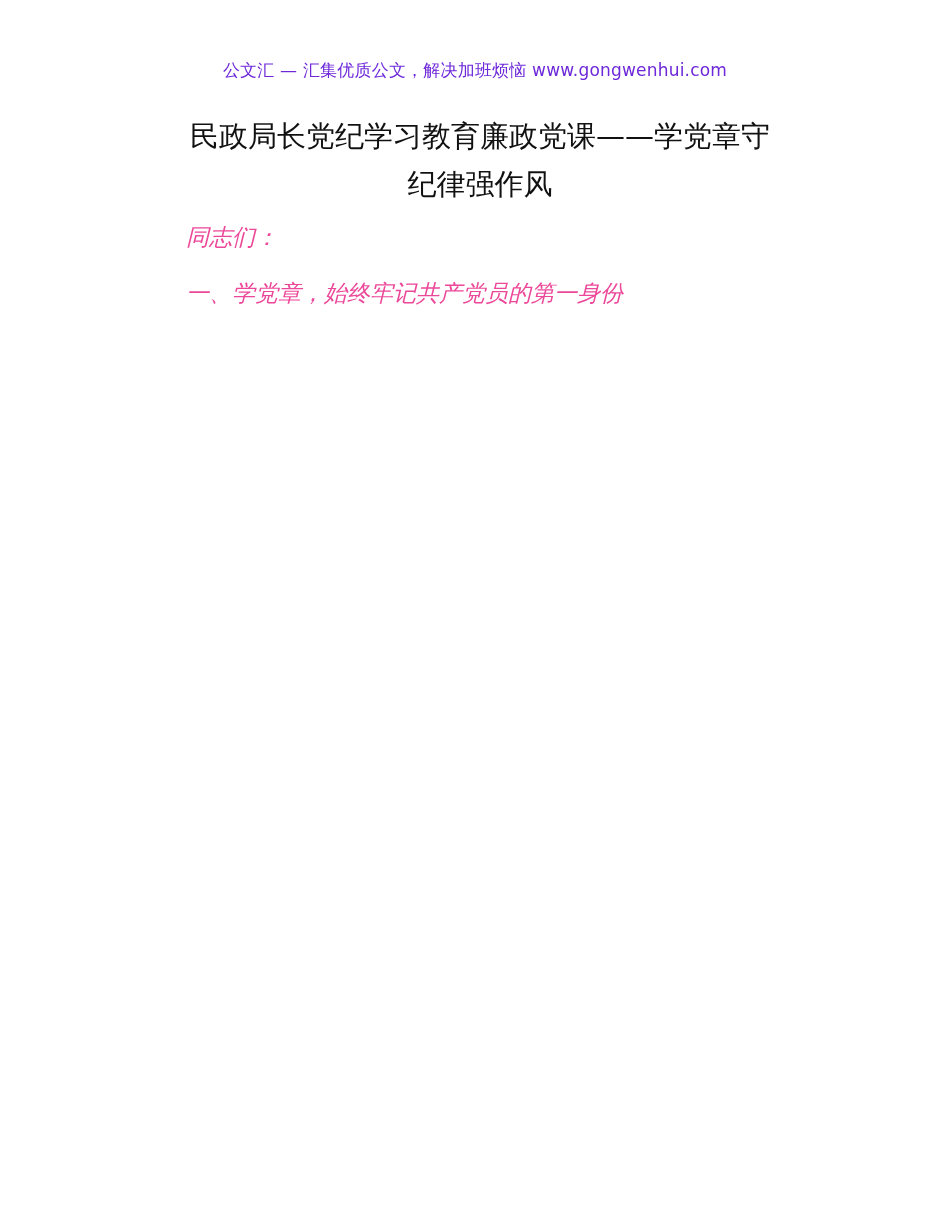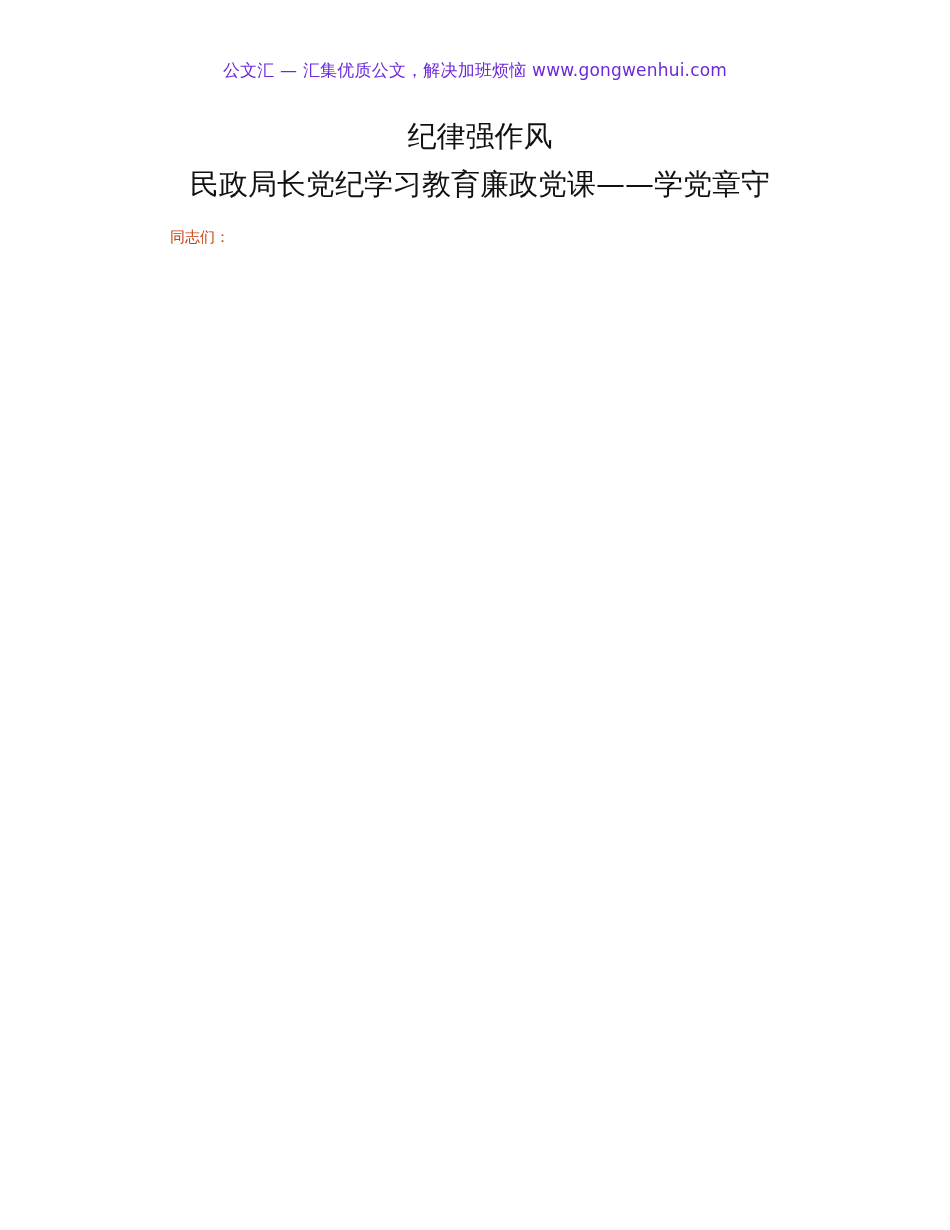--- a/index.html
+++ b/index.html
@@ -34,25 +34,26 @@
       text-align: center;
       font-size: 29px;
       line-height: 48px;
       color: #111111;
     }
     .doc-body {
       position: absolute;
       top: 214px;
       left: 140px;
       width: 672px;
-      font-size: 15px;
+      font-size: 23px;
       line-height: 46px;
-      color: #c2410c;
+      color: #ec4899;
       text-align: justify;
       text-justify: inter-ideograph;
+      font-style: italic;
     }
     .doc-body p {
       margin: 0;
       padding: 0;
     }
     .doc-body p.indent {
       text-indent: 2em;
     }
     .doc-body p.salutation {
       text-indent: 2em;
@@ -65,19 +66,20 @@
       text-indent: 2em;
       margin-bottom: 12px;
     }
   </style>
 </head>
 <body>
 
 <div class="header-banner">公文汇 — 汇集优质公文，解决加班烦恼 www.gongwenhui.com</div>
 
 <div class="doc-title">
+  <div>民政局长党纪学习教育廉政党课——学党章守</div>
   <div>纪律强作风</div>
-  <div>民政局长党纪学习教育廉政党课——学党章守</div>
 </div>
 
 <div class="doc-body">
   <p class="salutation">同志们：</p>
+  <p class="section-heading">一、学党章，始终牢记共产党员的第一身份</p>
 </div>
 
 </body></html>

